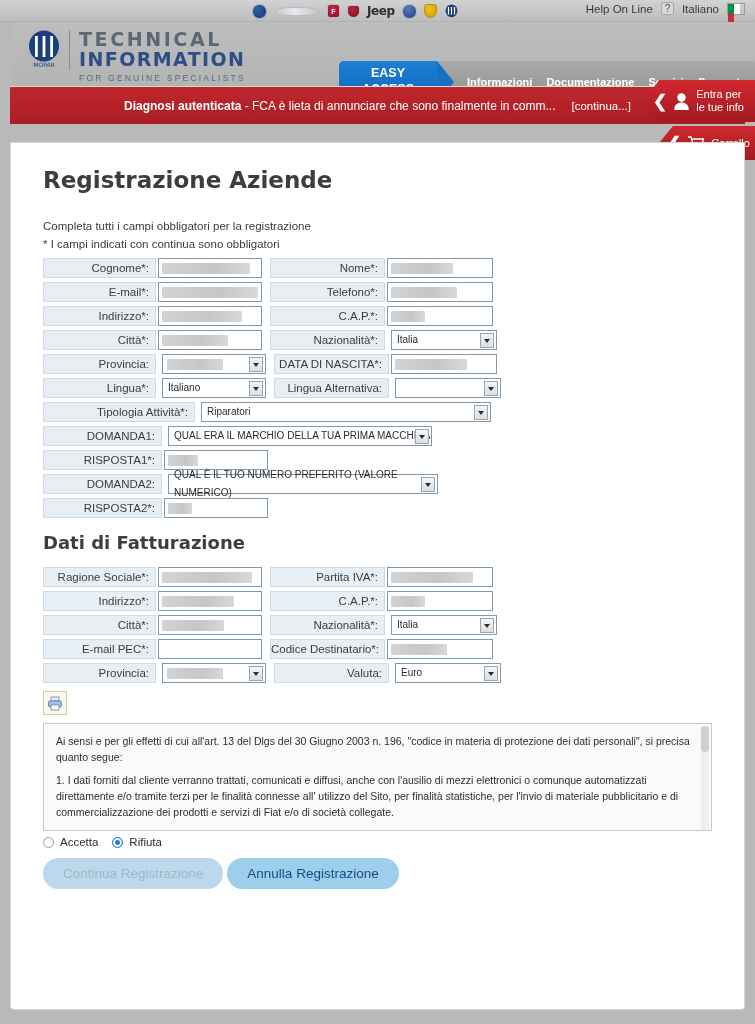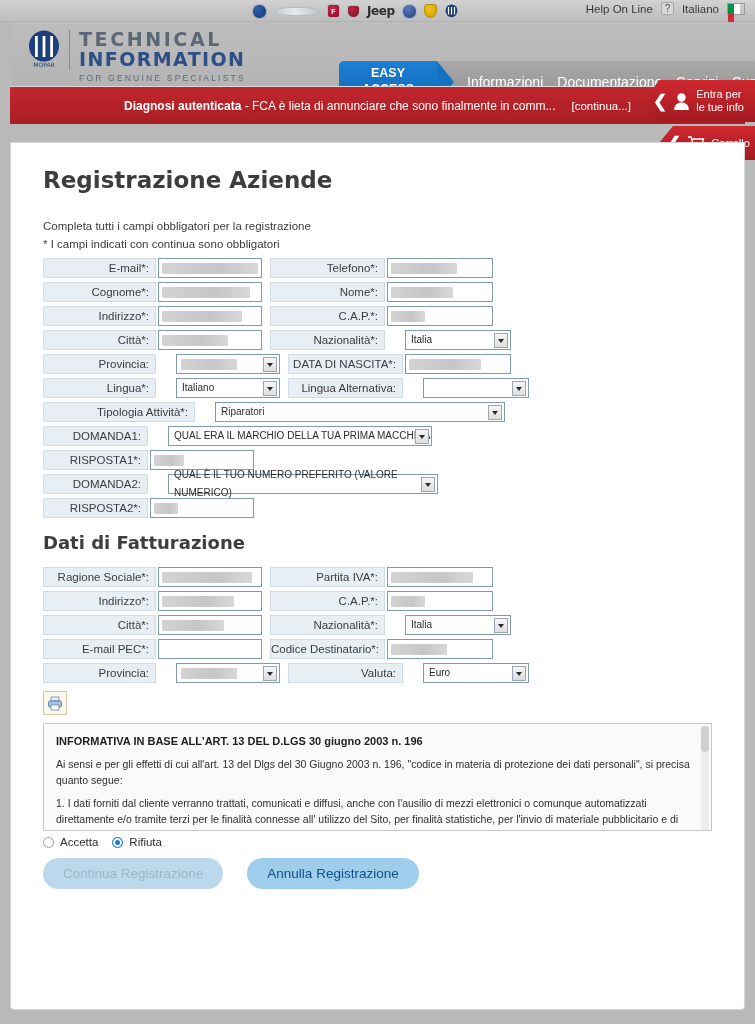--- a/index.html
+++ b/index.html
@@ -75,21 +75,21 @@
     color: #fff; font-weight: bold; font-size: 12.5px;
     display: flex; flex-direction: column; align-items: center; justify-content: center;
     line-height: 1.25; border-radius: 5px 0 0 0; cursor: pointer;
   }
   .nav-easy:after {
     content: ""; position: absolute; right: -17px; top: 0;
     border-top: 21px solid transparent; border-bottom: 21px solid transparent;
     border-left: 17px solid #1572c3;
   }
   .nav-items { display: flex; align-items: center; gap: 14px; margin-left: 30px; }
-  .nav-item { color: #fff; font-size: 14px; cursor: pointer; white-space: nowrap; }
+  .nav-item { color: #fff; font-size: 11px; cursor: pointer; white-space: nowrap; font-weight: bold; }
 
   
   .banner {
     position: relative; height: 38px; margin: 0 10px;
     background: linear-gradient(to bottom, #c1272d 0%, #a81d24 100%);
     display: flex; align-items: center; justify-content: center;
     color: #fff; font-size: 12px;
     border-top: 1px solid #d8d8d8;
   }
   .banner b { font-weight: bold; }
@@ -129,35 +129,35 @@
   .frow { display: flex; align-items: center; margin: 0 0 4px 10px; }
   .flabel {
     background: #e7eef4; border: 1px solid #cfdbe6;
     height: 20px; line-height: 19px;
     font-size: 11.5px; color: #3c3c3c; text-align: right;
     padding-right: 6px; white-space: nowrap;
   }
   .lw-a { width: 113px; }
   .lw-b { width: 115px; }
   .lw-wide { width: 152px; }
-  .lw-dom { width: 105px; }
+  .lw-dom { width: 119px; }
   .finput {
     height: 20px; border: 1px solid #7d9aae; background: #fff;
     margin-left: 2px; position: relative;
   }
   .iw-a { width: 104px; }
   .iw-b { width: 106px; }
   .masked {
     position: absolute; left: 3px; top: 4px; height: 11px;
     background: linear-gradient(to right, #d3d3d3, #c6c6c6 60%, #d8d8d8);
     border-radius: 1px; filter: blur(0.6px);
   }
   .fsel {
     height: 20px; border: 1px solid #7d9aae; background: #fff;
-    margin-left: 20px; position: relative;
+    margin-left: 6px; position: relative;
     font-size: 10px; color: #2b2b2b; line-height: 18px; padding-left: 5px;
     display: flex; align-items: center; cursor: pointer;
   }
   .fsel .arw {
     position: absolute; right: 2px; top: 2px; width: 14px; height: 15px;
     background: linear-gradient(to bottom, #f6f6f6, #dedede);
     border: 1px solid #9aa7b2; display: flex; align-items: center; justify-content: center;
   }
   .fsel .arw:before {
     content: ""; border-left: 3px solid transparent; border-right: 3px solid transparent;
@@ -185,21 +185,21 @@
     position: absolute; right: 2px; top: 2px; width: 8px; height: 104px; background: #efefef;
   }
   .pscroll i { display: block; width: 8px; height: 26px; background: #cfcfcf; border-radius: 4px; }
 
   
   .radios { margin: 5px 0 0 10px; display: flex; align-items: center; gap: 6px; font-size: 11.5px; color: #2e2e2e; }
   .rad { width: 11px; height: 11px; border-radius: 50%; border: 1px solid #9b9b9b; background: #fff; display: inline-block; position: relative; cursor: pointer; }
   .rad.on { border-color: #1f7bd4; background: #1f7bd4; box-shadow: inset 0 0 0 2px #fff; }
   .radlbl { margin-right: 8px; }
 
-  .btns { margin: 10px 0 0 10px; display: flex; gap: 24px; }
+  .btns { margin: 10px 0 0 10px; display: flex; gap: 4px; }
   .btn {
     border-radius: 16px; border: none; font-size: 13.5px;
     padding: 8px 20px; cursor: pointer; font-family: "Liberation Sans", sans-serif;
   }
   .btn-disabled { background: #bcd8ec; color: #9fb6c6; }
   .btn-primary { background: #9fcdec; color: #0f4f86; }
 </style>
 </head>
 <body>
 
@@ -308,40 +308,40 @@
   <div class="content">
     <div class="inner">
 
       <h1 class="title">Registrazione Aziende</h1>
       <div class="lead">Completa tutti i campi obbligatori per la registrazione</div>
       <div class="lead2">* I campi indicati con continua sono obbligatori</div>
 
       <div>
 
         <div class="frow">
+          <div class="flabel lw-a">Cognome*:</div>
+          <div class="finput iw-a">
+              <span class="masked" style="width:88px"></span>
+            </div>
+          <div class="gapx"></div>
+          <div class="flabel lw-b">Nome*:</div>
+          <div class="finput iw-b">
+              <span class="masked" style="width:62px"></span>
+            </div>
+        </div>
+
+        <div class="frow">
           <div class="flabel lw-a">E-mail*:</div>
           <div class="finput iw-a">
               <span class="masked" style="width:96px"></span>
             </div>
           <div class="gapx"></div>
           <div class="flabel lw-b">Telefono*:</div>
           <div class="finput iw-b">
               <span class="masked" style="width:66px"></span>
-            </div>
-        </div>
-
-        <div class="frow">
-          <div class="flabel lw-a">Cognome*:</div>
-          <div class="finput iw-a">
-              <span class="masked" style="width:88px"></span>
-            </div>
-          <div class="gapx"></div>
-          <div class="flabel lw-b">Nome*:</div>
-          <div class="finput iw-b">
-              <span class="masked" style="width:62px"></span>
             </div>
         </div>
 
         <div class="frow">
           <div class="flabel lw-a">Indirizzo*:</div>
           <div class="finput iw-a">
               <span class="masked" style="width:80px"></span>
             </div>
           <div class="gapx"></div>
           <div class="flabel lw-b">C.A.P.*:</div>
@@ -500,21 +500,20 @@
           <rect x="4" y="1" width="8" height="4" fill="#e8eef6" stroke="#6d86a8" stroke-width="0.8"></rect>
           <rect x="1.5" y="5" width="13" height="6" rx="1.5" fill="#9fc3e8" stroke="#4e6f96" stroke-width="0.8"></rect>
           <rect x="4" y="9" width="8" height="5" fill="#ffffff" stroke="#6d86a8" stroke-width="0.8"></rect>
         </svg>
       </div>
 
       <div class="privacy">
         <div class="pscroll">
             <i></i>
           </div>
-        <h3>INFORMATIVA IN BASE ALL'ART. 13 DEL D.LGS 30 giugno 2003 n. 196</h3>
         <p>Ai sensi e per gli effetti di cui all'art. 13 del Dlgs del 30 Giugno 2003 n. 196, "codice in materia di protezione dei dati personali", si precisa quanto segue:</p>
         <p>1. I dati forniti dal cliente verranno trattati, comunicati e diffusi, anche con l'ausilio di mezzi elettronici o comunque automatizzati direttamente e/o tramite terzi per le finalità connesse all' utilizzo del Sito, per finalità statistiche, per l'invio di materiale pubblicitario e di commercializzazione dei prodotti e servizi di Fiat e/o di società collegate.</p>
 
       </div>
 
       <div class="radios">
         <span class="rad"></span>
         <span class="radlbl">Accetta</span>
         <span class="rad on"></span>
         <span class="radlbl">Rifiuta</span>

